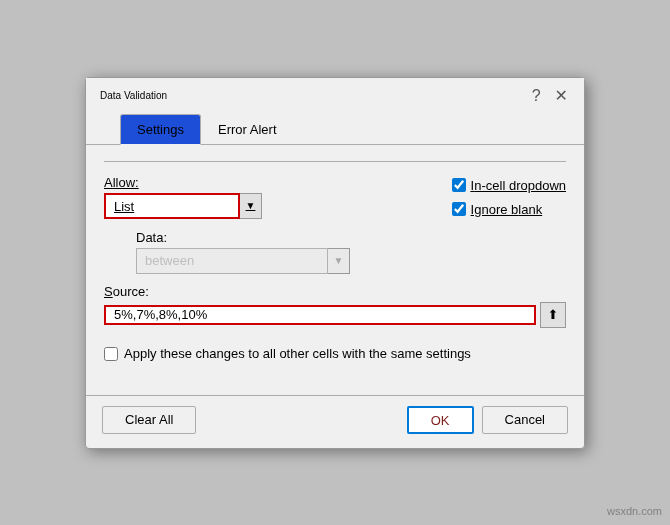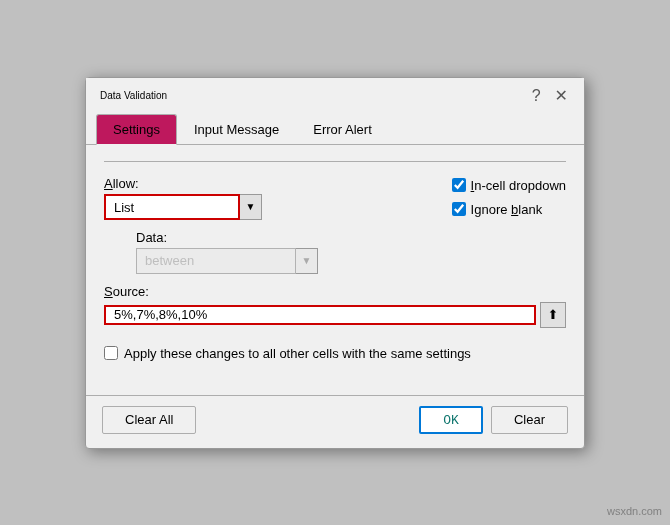--- a/index.html
+++ b/index.html
@@ -71,24 +71,25 @@
       cursor: pointer;
       border: 1px solid transparent;
       border-bottom: none;
       margin-bottom: -1px;
       font-size: 13px;
       background: transparent;
       color: #000;
     }
 
     .tab.active {
-      background: #be185d;
+      background: #1d4ed8;
       border: 1px solid #adadad;
       border-bottom: 1px solid #f0f0f0;
       border-radius: 3px 3px 0 0;
+      margin-left: 24px;
     }
 
     .content {
       padding: 16px 18px;
     }
 
     .section-title {
       font-size: 13px;
       font-weight: normal;
       margin-bottom: 8px;
@@ -96,23 +97,24 @@
     }
 
     .divider {
       border: none;
       border-top: 1px solid #adadad;
       margin-bottom: 12px;
     }
 
     .row {
       display: flex;
-      align-items: flex-end;
+      align-items: center;
       margin-bottom: 10px;
       gap: 16px;
+      text-decoration: underline;
     }
 
     .left-col {
       flex: 1;
     }
 
     .right-col {
       display: flex;
       flex-direction: column;
       gap: 6px;
@@ -211,21 +213,21 @@
       border: 1px solid #999;
       display: flex;
       align-items: center;
       justify-content: center;
       cursor: pointer;
       font-size: 14px;
     }
 
     .apply-row {
       display: flex;
-      align-items: center;
+      align-items: flex-end;
       gap: 6px;
       margin-top: 18px;
       margin-bottom: 10px;
     }
 
     .apply-row input[type="checkbox"] {
       width: 14px;
       height: 14px;
       cursor: pointer;
     }
@@ -249,42 +251,41 @@
 
     .btn-default {
       background: #f0f0f0;
       border: 1px solid #adadad;
       color: #000;
     }
 
     .btn-primary {
       background: #fff;
       border: 2px solid #0078d7;
-      color: #0f766e;
+      color: #7f1d1d;
       font-weight: normal;
-      font-family: Liberation Mono, monospace;
     }
 
     .btn-cancel {
       background: #f0f0f0;
       border: 1px solid #adadad;
       color: #000;
     }
 
     .right-btns {
       display: flex;
       gap: 8px;
     }
 
     .allow-select {
       width: 136px;
     }
 
     .data-select {
-      width: 160px;
+      width: 192px;
     }
 
     .watermark {
       position: fixed;
       bottom: 8px;
       right: 8px;
       font-size: 11px;
       color: #666;
       opacity: 0.7;
     }
@@ -298,23 +299,20 @@
     <span class="title-text">Data Validation</span>
     <div class="title-controls">
       <button class="title-btn">?</button>
       <button class="title-btn">✕</button>
     </div>
   </div>
 
   <div class="tabs">
     <div class="tab active">
       <span>Settings</span>
-    </div>
-    <div class="tab">
-      <span>Input Message</span>
     </div>
     <div class="tab">
       <span>Error Alert</span>
     </div>
   </div>
 
   <div class="content">
     <hr class="divider">
 
     <div class="row">
@@ -378,18 +376,18 @@
     <div class="apply-row">
       <input type="checkbox" style="">
       <span>Apply these changes to all other cells with the same settings</span>
     </div>
   </div>
 
   <div class="footer">
     <button class="btn btn-default">Clear All</button>
     <div class="right-btns">
       <button class="btn btn-primary">OK</button>
-      <button class="btn btn-cancel">Clear</button>
+      <button class="btn btn-cancel">Cancel</button>
     </div>
   </div>
 </div>
 
 <div class="watermark">wsxdn.com</div>
 
 </body></html>

